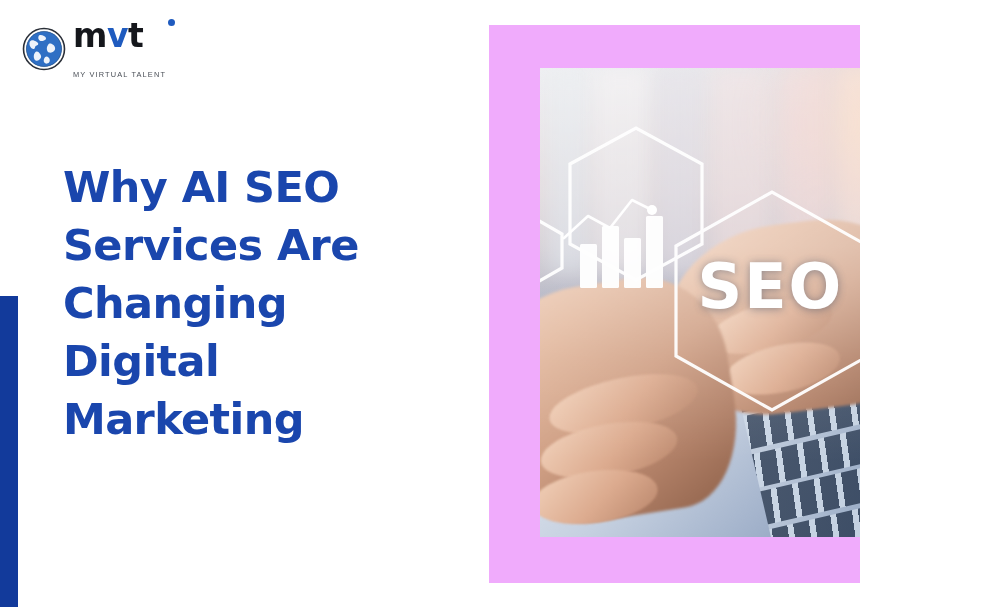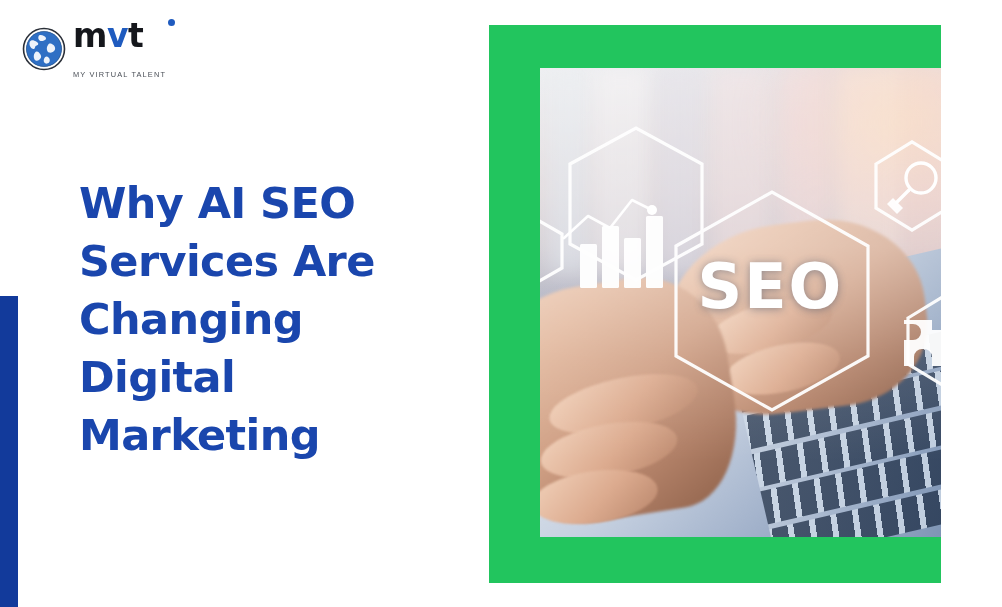--- a/index.html
+++ b/index.html
@@ -6,21 +6,21 @@
   html, body {
     margin: 0;
     padding: 0;
     background: #ffffff;
   }
   body {
     font-family: "Liberation Sans", sans-serif;
   }
   #banner {
     position: relative;
-    width: 941px;
+    width: 860px;
     height: 607px;
     background: #ffffff;
     overflow: hidden;
   }
 
   
   .accent-bar {
     position: absolute;
     left: 0;
     top: 296px;
@@ -83,31 +83,31 @@
     position: absolute;
     left: 63px;
     top: 158px;
     width: 340px;
     font-family: "DejaVu Sans", sans-serif;
     font-weight: 700;
     font-size: 43px;
     line-height: 58px;
     letter-spacing: -0.6px;
     color: #1a46ad;
-    margin: 16px;
+    margin: 0;
   }
 
   
   .photo-frame {
     position: absolute;
     left: 489px;
     top: 25px;
     width: 513px;
     height: 558px;
-    background: #22c55e;
+    background: #f0abfc;
   }
   .photo-inner {
     position: absolute;
     left: 51px;
     top: 43px;
     width: 419px;
     height: 469px;
     overflow: hidden;
     background: #b9c3d2;
   }

